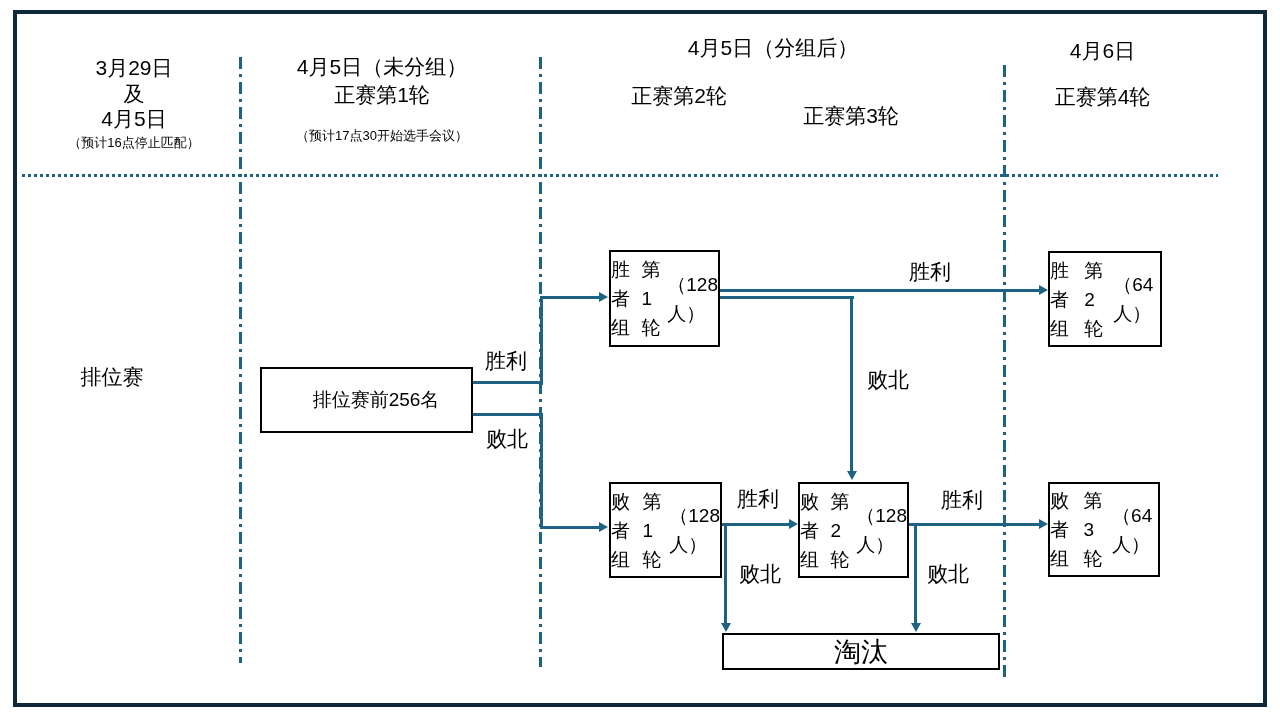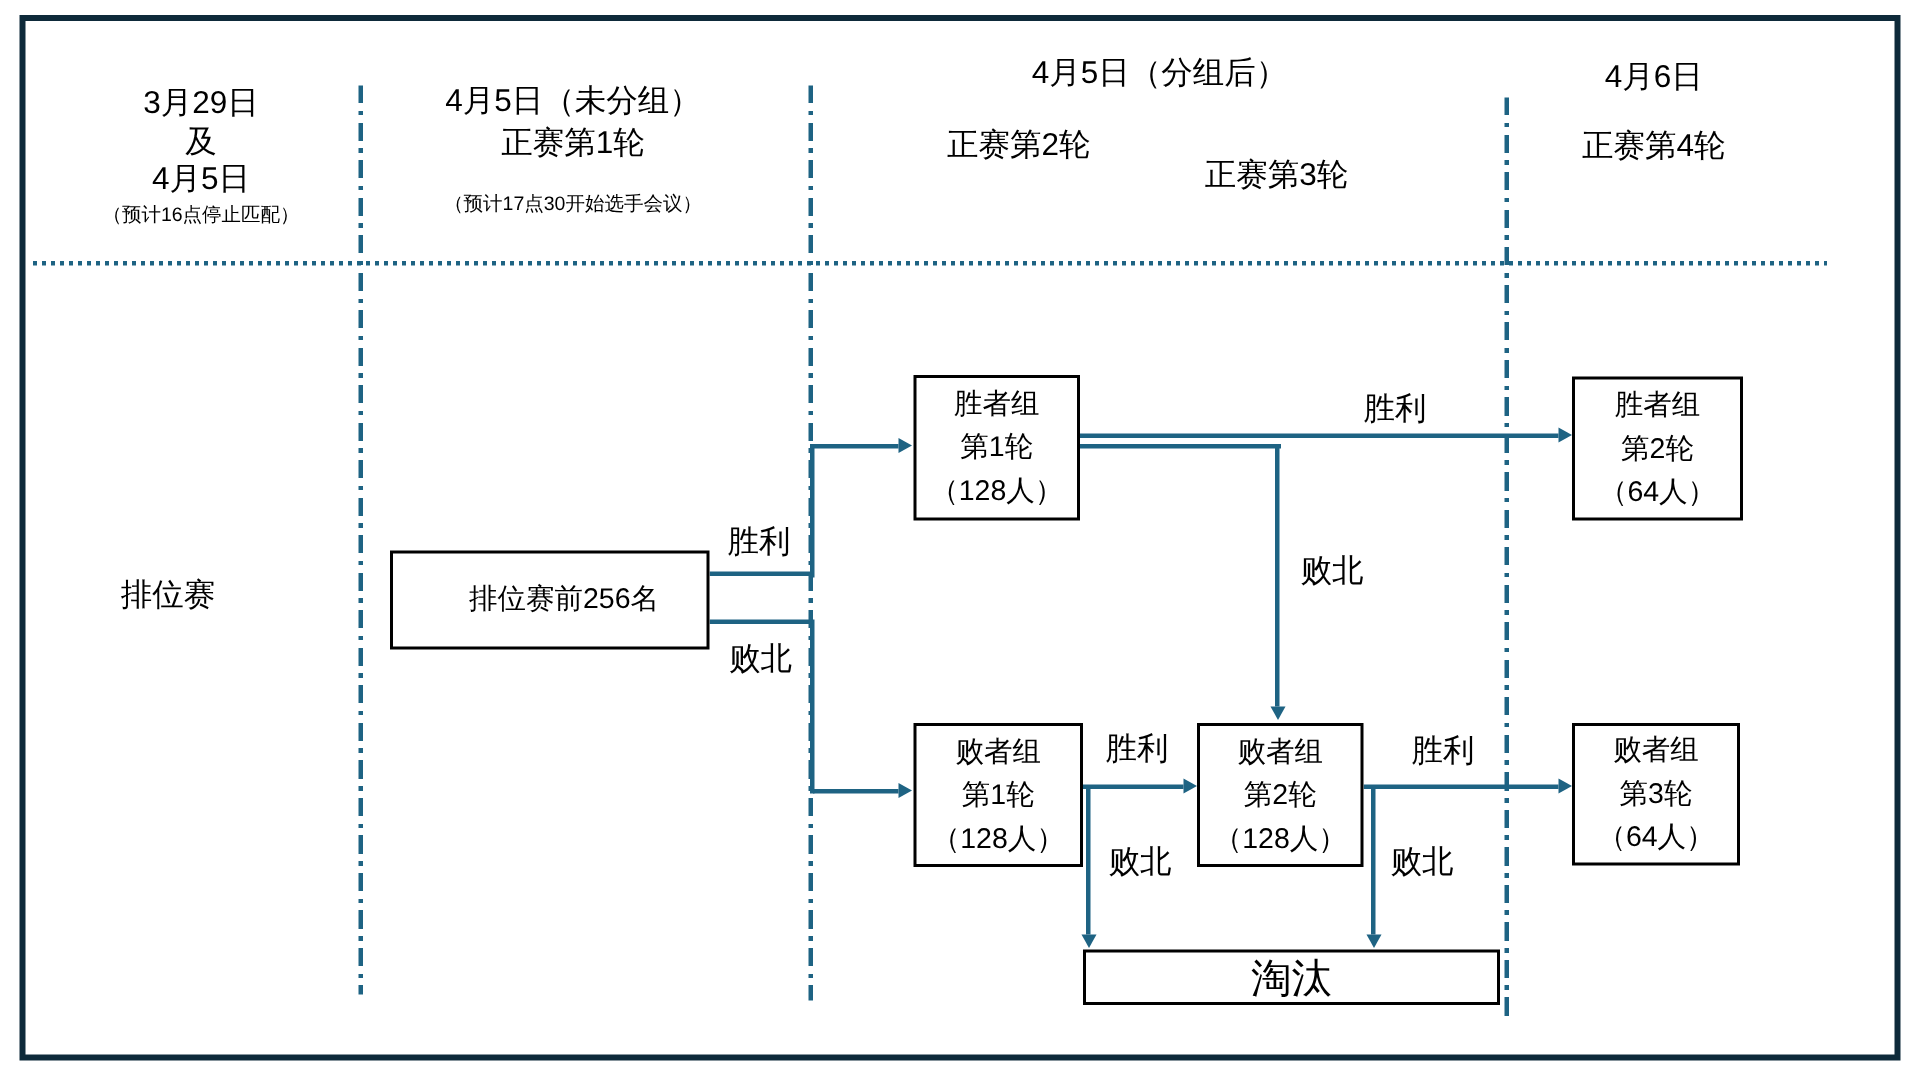--- a/index.html
+++ b/index.html
@@ -23,22 +23,22 @@
         var(--line-color) 17px 20px, transparent 20px 25px);}
   .hdot{height:3px;background:repeating-linear-gradient(to right,
         var(--line-color) 0 3px, transparent 3px 6px);}
   .hline{height:3px;background:var(--line-color);}
   .vline{width:3px;background:var(--line-color);}
   .arr-r{width:0;height:0;border-top:5px solid transparent;
          border-bottom:5px solid transparent;border-left:9px solid var(--line-color);}
   .arr-d{width:0;height:0;border-left:5px solid transparent;
          border-right:5px solid transparent;border-top:9px solid var(--line-color);}
   .box{box-sizing:border-box;border:2px solid var(--box-border-color);
-       background:var(--background);display:flex;flex-direction:column;
-       align-items:center;justify-content:center;text-align:center;
+       background:var(--background);display:flex;flex-direction:row;
+       align-items:center;justify-content:center;text-align:left;
        font-size:19px;line-height:29px;}
   .box.seed{line-height:28px;}
   .box.elim{font-size:27px;line-height:22px;}
   .hdr{text-align:center;font-size:21px;white-space:nowrap;}
   .note{font-size:13px;}
   .lbl{font-size:21px;white-space:nowrap;transform:translate(-50%,-50%);}
 </style>
 </head>
 <body>
 
@@ -59,21 +59,21 @@
 <div class="abs hdr" style="left:252px;top:81px;width:260px;">正赛第1轮</div>
 <div class="abs hdr note" style="left:252px;top:127px;width:260px;">（预计17点30开始选手会议）</div>
 
 <div class="abs hdr" style="left:650px;top:34px;width:246px;">4月5日（分组后）</div>
 <div class="abs hdr" style="left:587px;top:82px;width:140px;text-align:right;">正赛第2轮</div>
 <div class="abs hdr" style="left:781px;top:82px;width:140px;margin-top:20px;">正赛第3轮</div>
 
 <div class="abs hdr" style="left:1010px;top:37px;width:185px;">4月6日</div>
 <div class="abs hdr" style="left:1010px;top:83px;width:185px;">正赛第4轮</div>
 
-<div class="abs lbl" style="left:112px;top:396px;text-align:right;">排位赛</div>
+<div class="abs lbl" style="left:112px;top:377px;text-align:right;">排位赛</div>
 
 <div class="abs hline" style="left:473px;top:381px;width:68px;"></div>
 <div class="abs hline" style="left:473px;top:413px;width:68px;"></div>
 <div class="abs vline" style="left:540px;top:296px;height:89px;"></div>
 <div class="abs vline" style="left:540px;top:413px;height:116px;"></div>
 
 <div class="abs hline" style="left:542px;top:296px;width:57px;"></div>
 <div class="abs arr-r" style="left:599px;top:292px;"></div>
 
 <div class="abs hline" style="left:542px;top:526px;width:57px;"></div>

